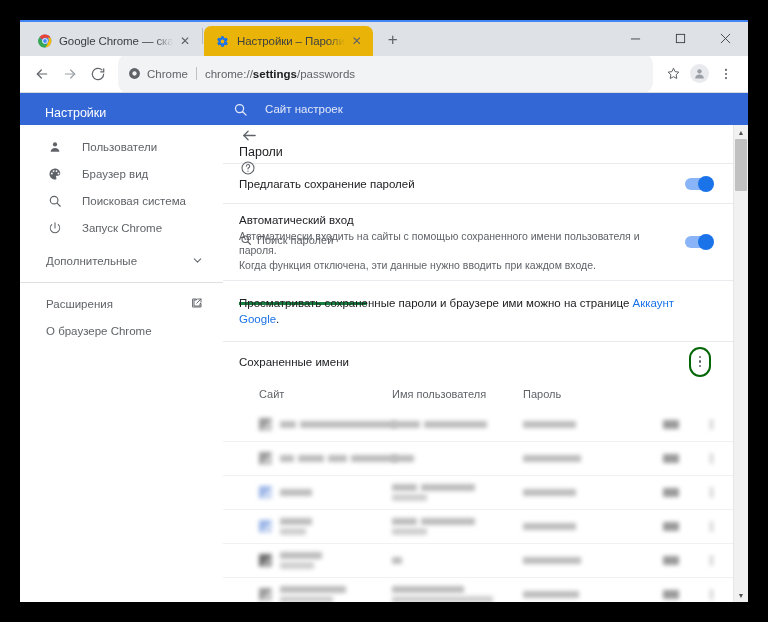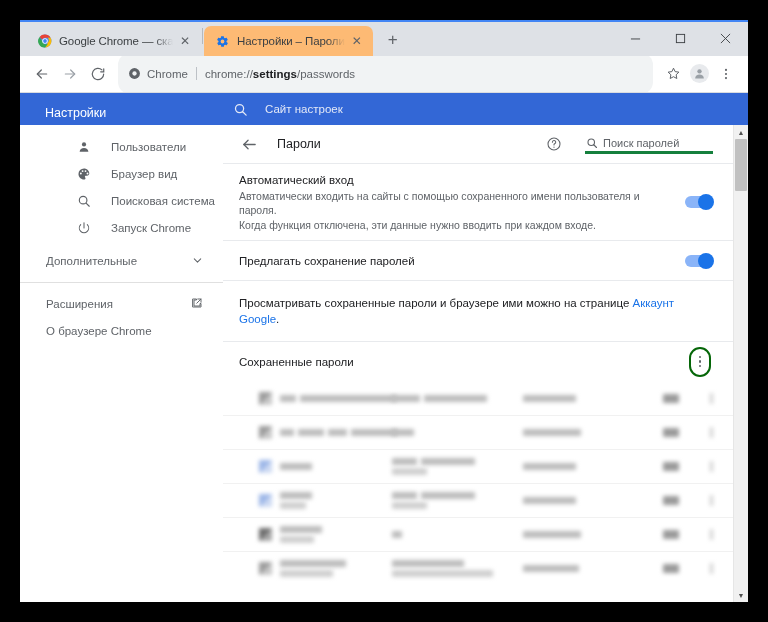--- a/index.html
+++ b/index.html
@@ -43,21 +43,21 @@
     align-items: center;
     padding: 0 8px 0 11px;
     font-size: 11.5px;
     color: #3c4043;
     position: relative;
     border-radius: 7px 7px 0 0;
     max-width: 175px;
     min-width: 150px;
   }
   .tab.inactive { background: transparent; color: #3c4043; }
-  .tab.active { background: #fdba74; }
+  .tab.active { background: #eab308; }
 
   .tab-favicon {
     width: 15px; height: 15px;
     flex: 0 0 15px;
     margin-right: 7px;
     display: flex; align-items: center; justify-content: center;
   }
   .tab-title {
     flex: 1 1 auto;
     overflow: hidden;
@@ -214,21 +214,20 @@
     overflow: hidden;
   }
   .nav-item {
     height: 27px;
     display: flex;
     align-items: center;
     padding-left: 26px;
     font-size: 11.5px;
     color: #5f6368;
     position: relative;
-    margin-left: 29px;
   }
   .nav-item.active { color: #1a73e8; }
   .nav-icon {
     width: 18px; height: 18px;
     flex: 0 0 18px;
     margin-right: 18px;
     display: flex; align-items: center; justify-content: center;
     color: #5f6368;
   }
   .nav-item.active .nav-icon { color: #1a73e8; }
@@ -270,22 +269,23 @@
   .main {
     flex: 1 1 auto;
     background: #ffffff;
     overflow: hidden;
     position: relative;
   }
 
   .card-header {
     height: 38px;
     display: flex;
-    align-items: center;
+    align-items: flex-start;
     padding: 0 20px 0 16px;
+    flex-direction: column;
   }
   .back-arrow {
     width: 20px; height: 20px;
     flex: 0 0 20px;
     margin-right: 18px;
     display: flex; align-items: center; justify-content: center;
     color: #5f6368;
   }
   .card-title {
     font-size: 12.5px;
@@ -687,50 +687,55 @@
               <span class="pw-search-icon">
                 <svg width="12" height="12" viewBox="0 0 24 24" fill="none" stroke="#5f6368" stroke-width="2.2" stroke-linecap="round">
                   <circle cx="10.5" cy="10.5" r="6.5"></circle>
                     <path d="M15.5 15.5L21 21"></path>
                 </svg>
               </span>
               <span class="pw-search-ph">Поиск паролей</span>
             </span>
           </div>
 
+          <div class="row-setting">
+            <div class="rs-text">
+              <div class="rs-title">Предлагать сохранение паролей</div>
+            </div>
+            <div class="toggle"></div>
+          </div>
+
           <div class="row-setting tall">
             <div class="rs-text">
               <div class="rs-title">Автоматический вход</div>
               <div class="rs-sub">Автоматически входить на сайты с помощью сохраненного имени пользователя и пароля.</div>
               <div class="rs-sub">Когда функция отключена, эти данные нужно вводить при каждом входе.</div>
             </div>
             <div class="toggle"></div>
           </div>
 
-          <div class="row-setting">
-            <div class="rs-text">
-              <div class="rs-title">Предлагать сохранение паролей</div>
-            </div>
-            <div class="toggle"></div>
-          </div>
-
           <div class="row-note"><span>Просматривать сохраненные пароли и браузере ими можно на странице </span><a href="#">Аккаунт Google</a><span>.</span></div>
 
           <div class="saved-bar">
-            <span class="saved-title">Сохраненные пароли</span>
+            <span class="saved-title">Сохраненные имени</span>
             <span class="kebab-wrap">
               <span class="kebab-dots">
                 <i></i>
                   <i></i>
                   <i></i>
               </span>
               <span class="kebab-ring"></span>
             </span>
           </div>
 
+          <div class="tbl-head">
+            <span class="th site">Сайт</span>
+            <span class="th user">Имя пользователя</span>
+            <span class="th pass">Пароль</span>
+          </div>
 
           <div id="pw-rows">
               <div class="pw-row">
                 <div class="cell-site">
                   <span class="fav-blur grey"></span>
                   <div class="stack">
                     <div style="display: flex; gap: 4px;">
                       <span class="blur" style="width: 16px;"></span>
                       <span class="blur" style="width: 96px;"></span>
                     </div>

